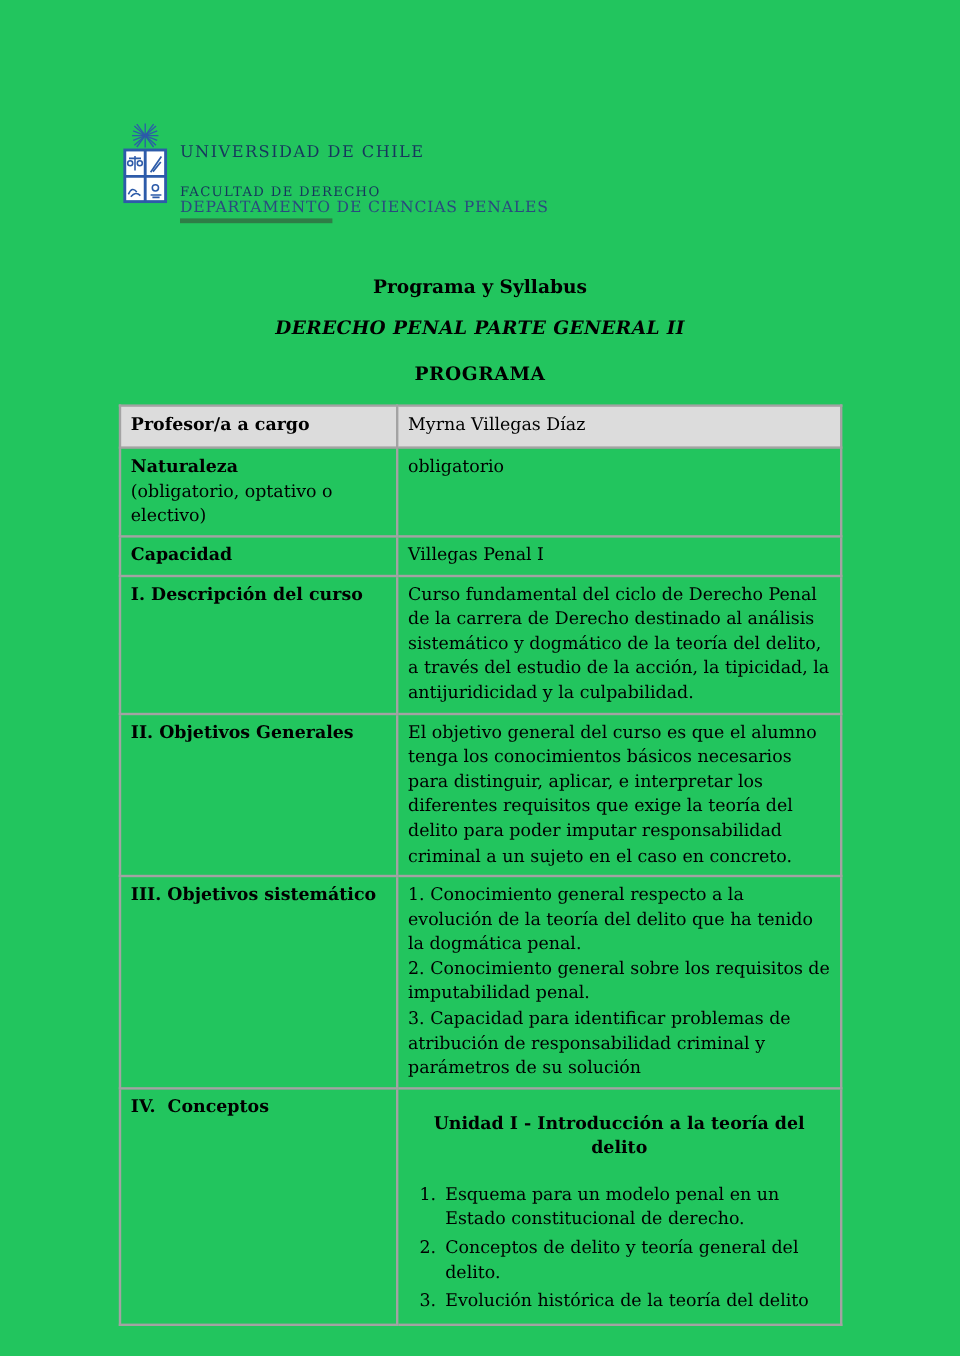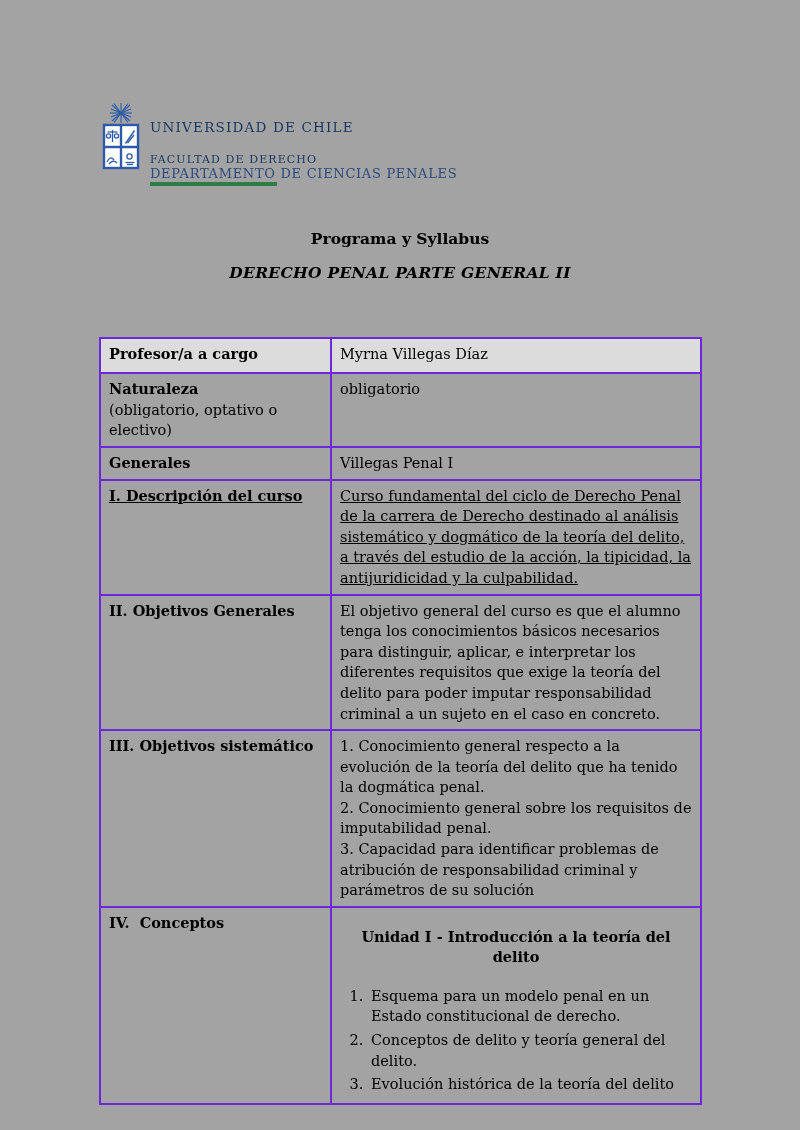--- a/index.html
+++ b/index.html
@@ -3,21 +3,21 @@
 <meta charset="utf-8">
 <style>
   * { box-sizing: border-box; margin: 0; padding: 0; }
   html, body { background: #ffffff; }
   body {
     width: 800px; height: 1130px;
     margin: 0; overflow: hidden;
     font-family: "DejaVu Serif", serif;
     color: #000000;
   }
-  .page { position: relative; width: 800px; height: 1130px; background: #a3a3a3; }
+  .page { position: relative; width: 800px; height: 1130px; background: #22c55e; }
 
   
   .logo-block { position: absolute; left: 99px; top: 102px; display: flex; align-items: flex-start; }
   .crest { width: 44px; height: 70px; flex: 0 0 auto; }
   .logo-text { margin-left: 7px; margin-top: 18px; color: #17365D; }
   .logo-line1 { font-size: 13.5px; letter-spacing: 1.2px; font-weight: 500; line-height: 15px; }
   .logo-line2 { font-size: 11px; letter-spacing: 1.1px; line-height: 13px; margin-top: 18px; }
   .logo-line3 { font-size: 13px; letter-spacing: 0.7px; line-height: 9px; margin-top: 3px; color: #2b4a7e; }
   .green-bar { margin-top: 4px; width: 127px; height: 4px; background: #2e7d46; }
 
@@ -28,34 +28,34 @@
   .title-section { top: 302px; letter-spacing: 0.5px; }
 
   
   table.program {
     position: absolute; left: 99px; top: 337px;
     width: 603px; border-collapse: collapse;
     font-size: 14.5px; line-height: 1.42;
     table-layout: fixed;
   }
   table.program td {
-    border: 2px solid #6d28d9;
+    border: 2px solid #a3a3a3;
     vertical-align: top;
     padding: 5px 8px 5px 8px;
   }
   td.col-label { width: 231px; }
   td.col-value { padding-left: 11px; padding-right: 8px; }
   tr.shaded td { background: #DCDCDC; }
   .lbl { font-weight: bold; white-space: pre-wrap; }
   .lbl-sub { font-weight: normal; }
   .r1 td { height: 35px; }
   .r2 td { height: 53px; }
   .r3 td { height: 33px; }
   .r4 td { height: 33px; }
-  .r5 td { height: 107px; text-decoration: underline; }
+  .r5 td { height: 107px; }
   .r6 td { height: 123px; }
   .r7 td { height: 144px; }
   .r8 td { height: 150px; }
 
   .unit-title { font-weight: bold; text-align: center; margin-top: 14px; padding: 0 14px; }
   ol.contents-list { margin: 18px 0 0 0; padding-left: 28px; }
   ol.contents-list li { padding-left: 3px; margin-bottom: 3px; }
 </style>
 </head>
 <body>
@@ -104,20 +104,21 @@
     <div class="logo-text">
       <div class="logo-line1">UNIVERSIDAD DE CHILE</div>
       <div class="logo-line2">FACULTAD DE DERECHO</div>
       <div class="logo-line3">DEPARTAMENTO DE CIENCIAS PENALES</div>
       <div class="green-bar"></div>
     </div>
   </div>
 
   <div class="doc-title title-main">Programa y Syllabus</div>
   <div class="doc-title title-course">DERECHO PENAL PARTE GENERAL II</div>
+  <div class="doc-title title-section">PROGRAMA</div>
 
   <table class="program">
     <tbody>
       <tr class="r1 shaded">
         <td class="col-label">
             <div class="lbl">Profesor/a a cargo</div>
           </td>
         <td class="col-value">
             <div>Myrna Villegas Díaz</div>
           </td>
@@ -126,21 +127,21 @@
         <td class="col-label">
           <div class="lbl">Naturaleza</div>
           <div class="lbl-sub">(obligatorio, optativo o electivo)</div>
         </td>
         <td class="col-value">
             <div>obligatorio</div>
           </td>
       </tr>
       <tr class="r3">
         <td class="col-label">
-            <div class="lbl">Generales</div>
+            <div class="lbl">Capacidad</div>
           </td>
         <td class="col-value">
             <div>Villegas Penal I</div>
           </td>
       </tr>
       <tr class="r5">
         <td class="col-label">
             <div class="lbl">I. Descripción del curso</div>
           </td>
         <td class="col-value">

